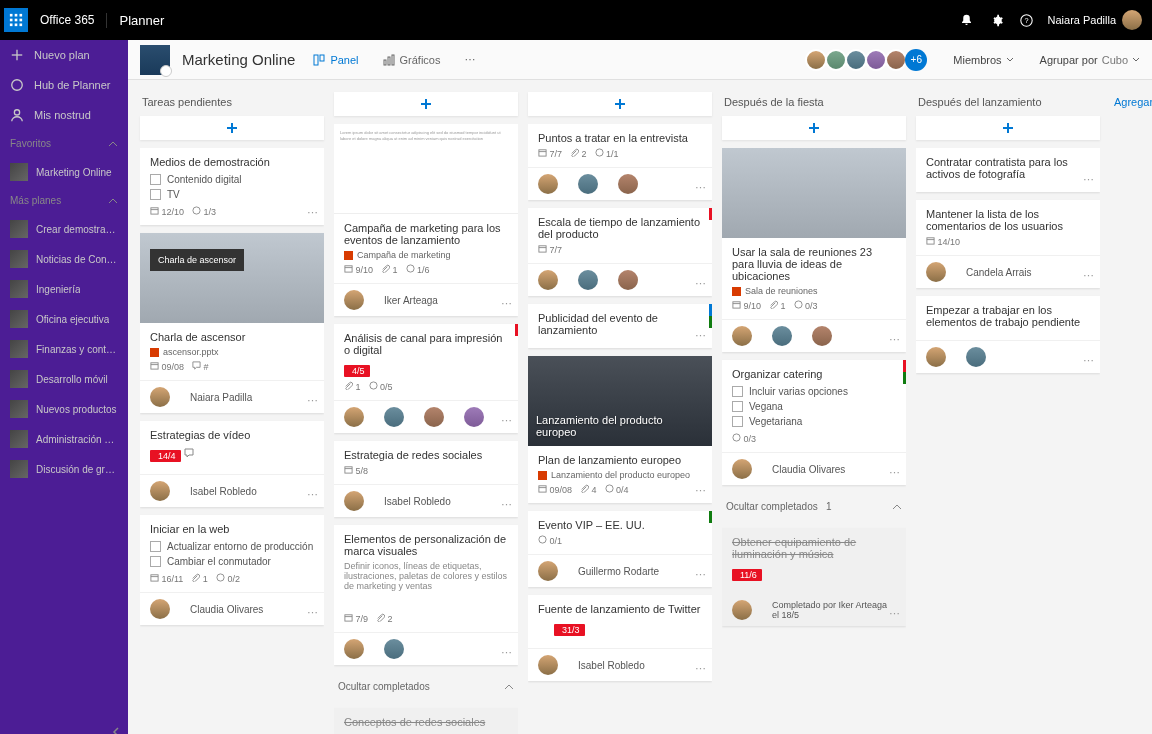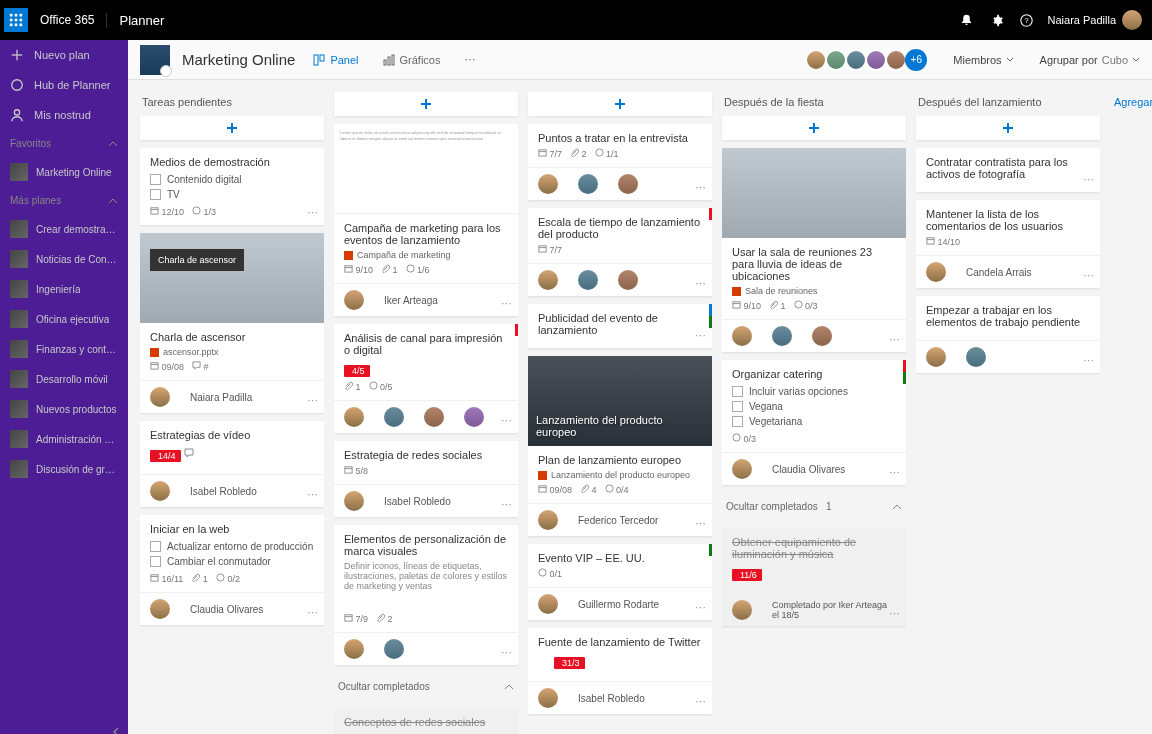--- a/index.html
+++ b/index.html
@@ -538,24 +538,20 @@
                       <line x1="1" y1="4" x2="9" y2="4" stroke="#888"></line>
                     </svg> 09/08</span>
                   <span><svg viewBox="0 0 10 10">
                       <path d="M7 3L3 7a1.5 1.5 0 1 0 2 2l4-4a2 2 0 1 0-3-3L2 6" fill="none" stroke="#888"></path>
                     </svg> 4</span>
                   <span><svg viewBox="0 0 10 10">
                       <circle cx="5" cy="5" r="4" fill="none" stroke="#888"></circle>
                     </svg> 0/4</span>
                 </div>
               </div>
-              <div class="assignees">
-                <div class="assignee a1"></div>
-                <span class="assignee-name">Federico Tercedor</span>
-              </div>
               <div class="card-more">⋯</div>
             </div>
             <div class="card">
               <div class="card-stripe">
                 <div class="stripe-seg" style="background:#107c10"></div>
               </div>
               <div class="card-pad">
                 <div class="card-title">Evento VIP – EE. UU.</div>
                 <div class="meta">
                   <span><svg viewBox="0 0 10 10">

